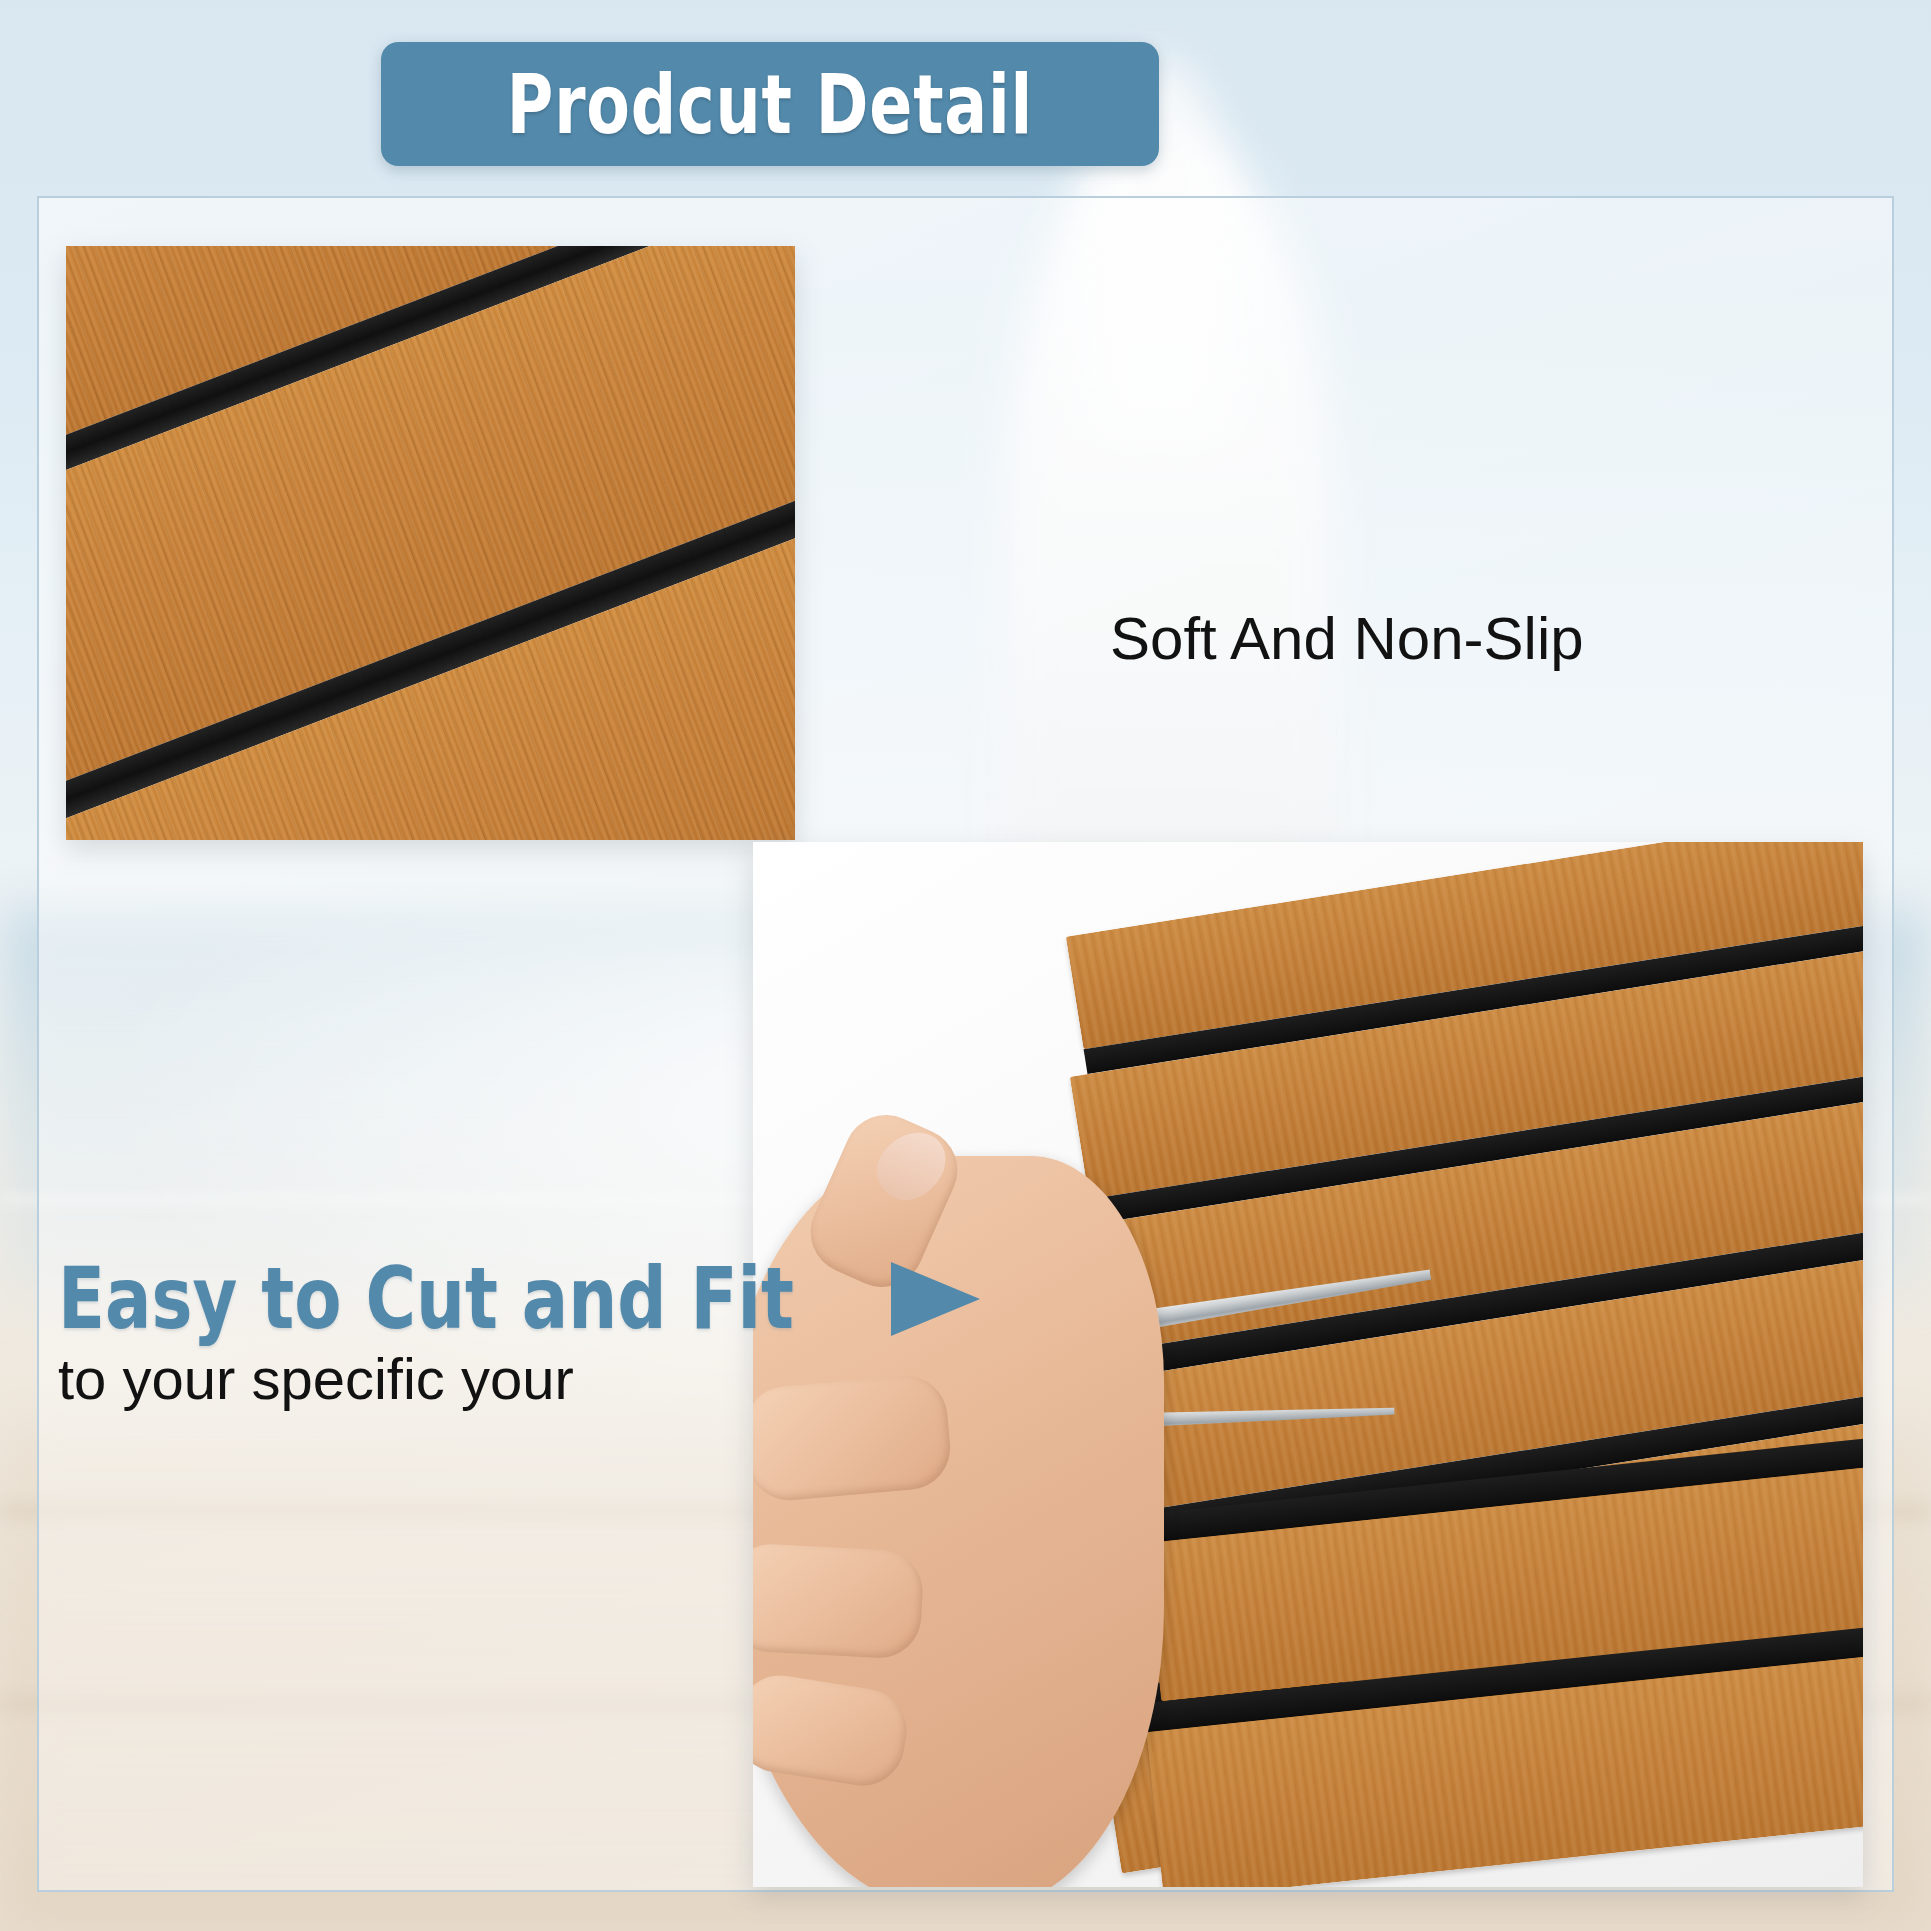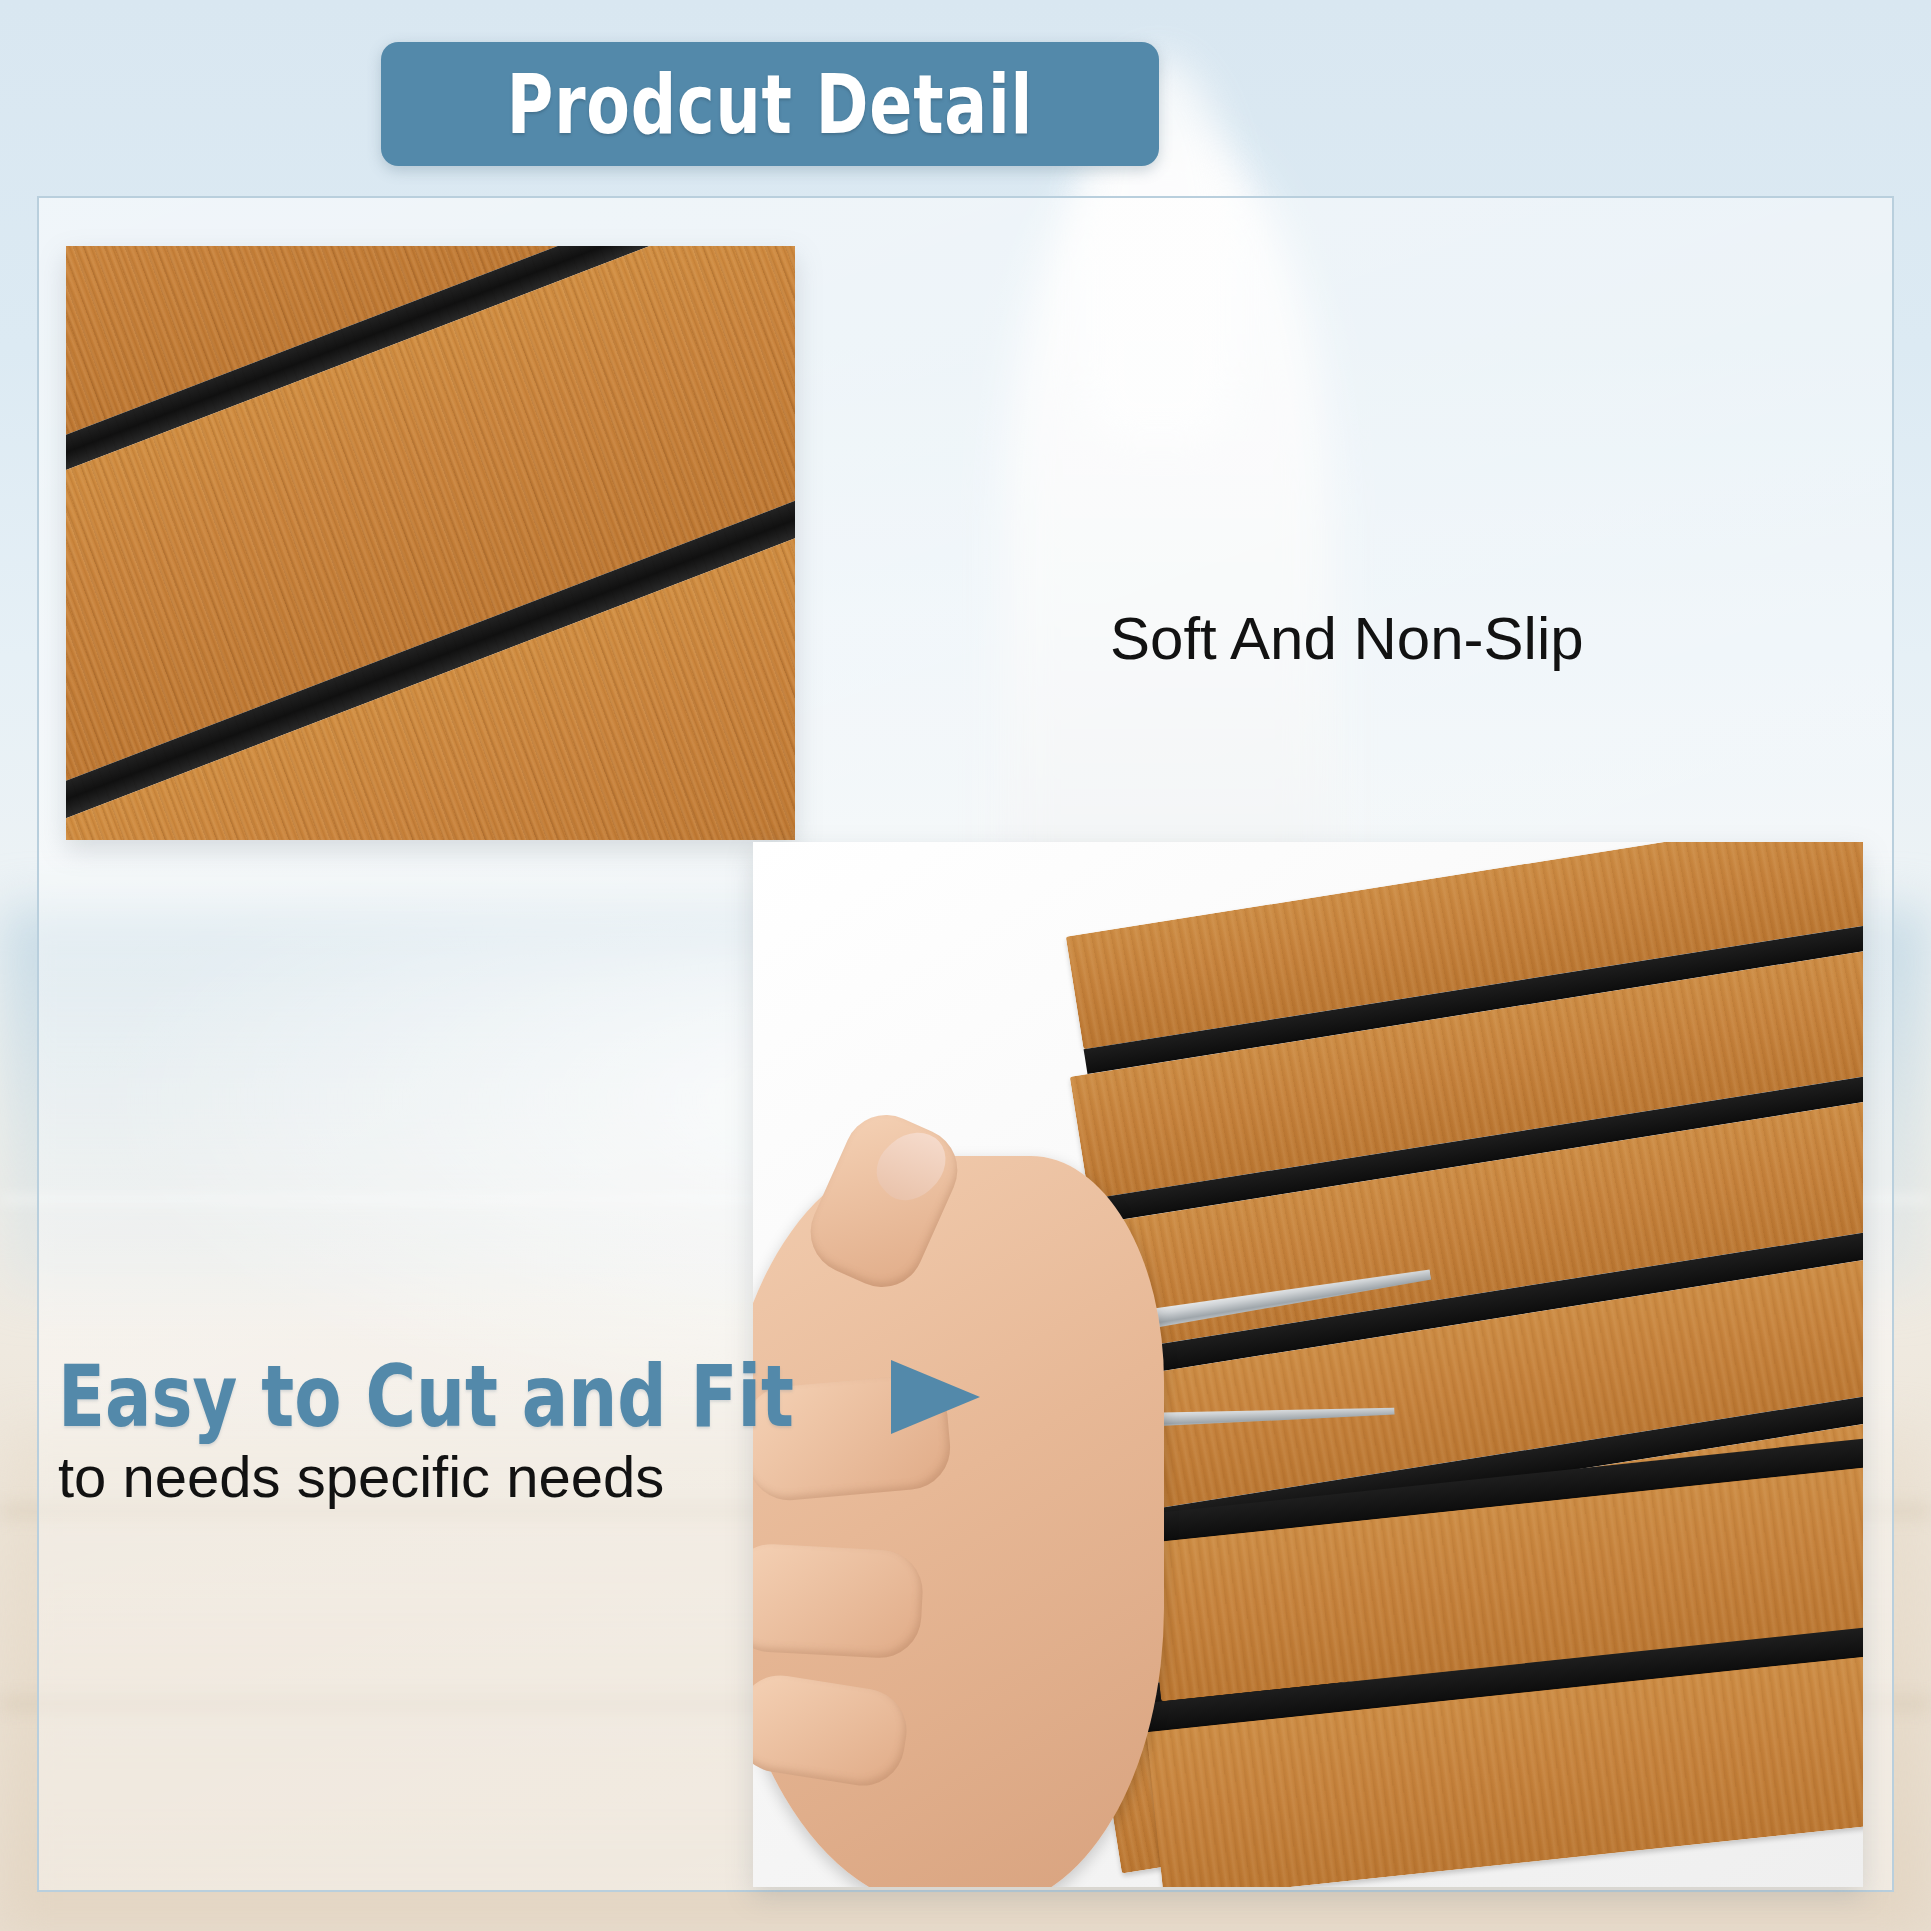--- a/index.html
+++ b/index.html
@@ -260,21 +260,21 @@
   }
   .sub-black {
     color:#121212;
     font-size:60px;
     font-weight:normal;
     line-height:1.25;
     white-space:nowrap;
   }
   .eva-sub { margin-top:31px; margin-left:116px; }
 
-  .cut-block { left:58px; top:1354px; }
+  .cut-block { left:58px; top:1256px; }
   .cut-row { display:flex; align-items:center; }
   .arrow-right {
     width:0; height:0;
     border-top:37px solid transparent;
     border-bottom:37px solid transparent;
     border-left:89px solid #5389aa;
     margin-left:15.4px;
   }
   .cut-sub { margin-top:27px; font-size:58px; line-height:1.30; }
 </style>
@@ -362,15 +362,15 @@
 
 <div class="callout eva-block">
   <div class="sub-black eva-sub">Soft And Non-Slip</div>
 </div>
 
 <div class="callout cut-block">
   <div class="cut-row">
     <div class="head-blue">Easy to Cut and Fit</div>
     <div class="arrow-right"></div>
   </div>
-  <div class="sub-black" style="font-size:58px;line-height:1.30">to needs specific needs</div>
+  <div class="sub-black" style="font-size:58px;line-height:1.30">to your specific your</div>
 </div>
 
 
 </body></html>

